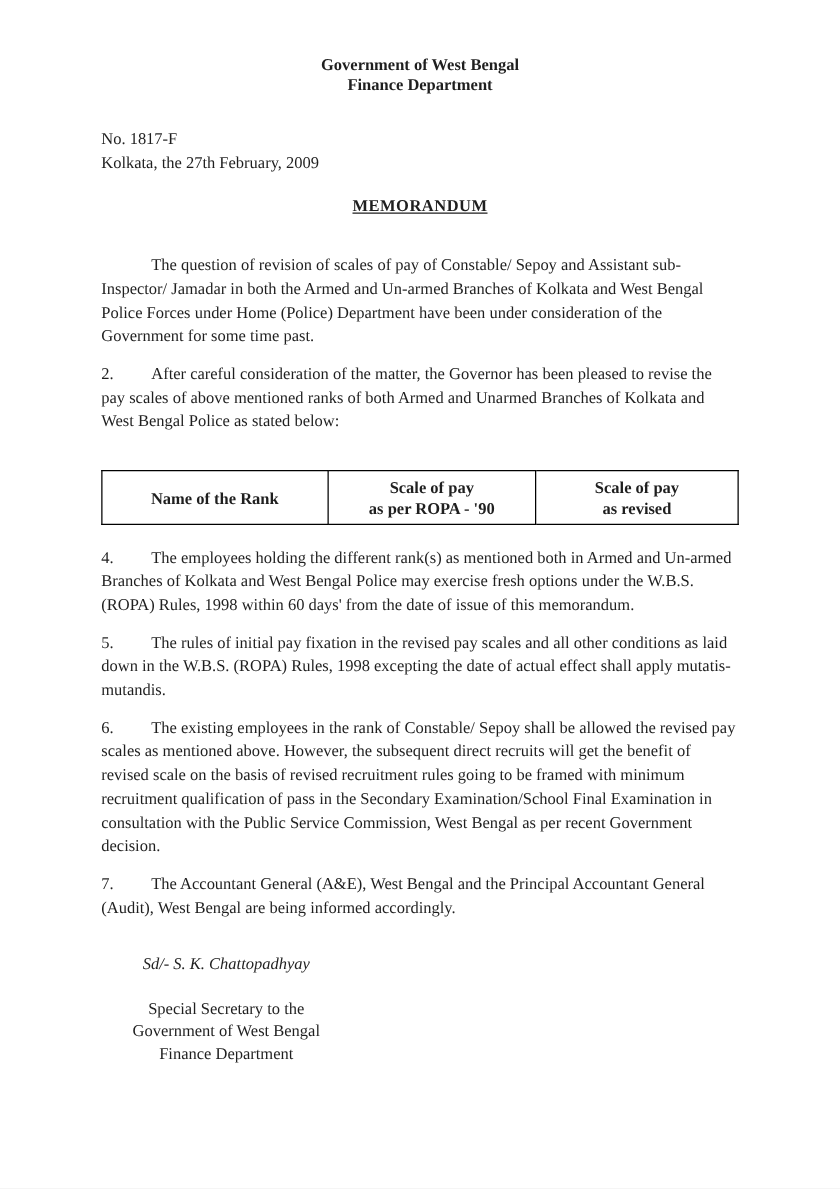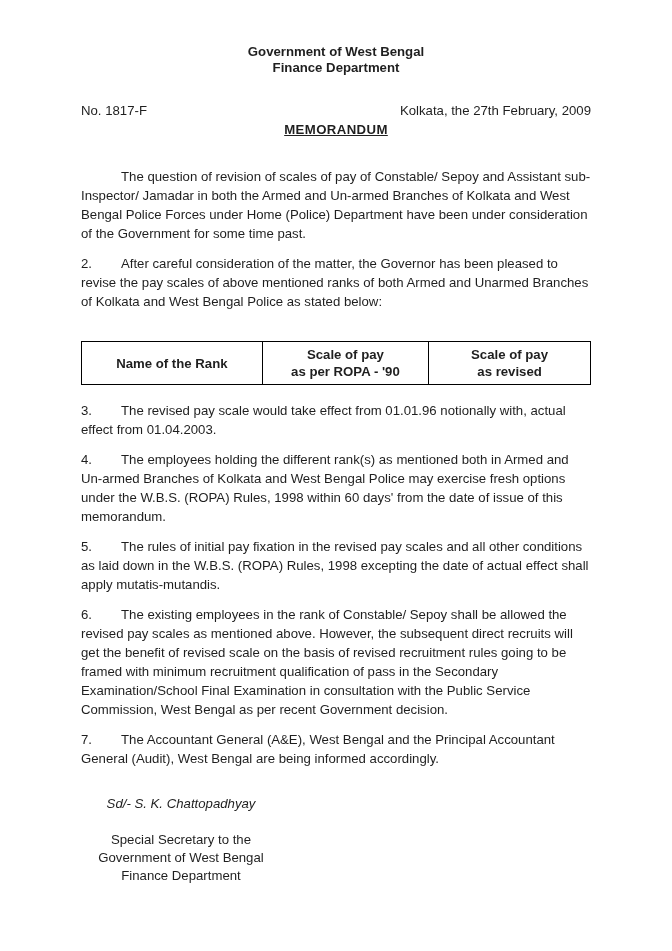--- a/index.html
+++ b/index.html
@@ -9,41 +9,43 @@
   }
   .page {
     position: relative;
     width: 672px;
     height: 951px;
     box-sizing: border-box;
     margin: 0 auto;
     padding: 44px 81px 0 81px;
     background: #ffffff;
     outline: 1px solid #c9c9c9;
-    font-family: Liberation Sans, sans-serif;
+    font-family: Liberation Serif, serif;
     font-size: 13.2px;
     line-height: 19px;
     color: #1f1f1f;
     overflow: hidden;
   }
   .letterhead {
     text-align: center;
     font-weight: bold;
     line-height: 16px;
   }
   .ref-line {
     display: flex;
     justify-content: space-between;
     margin-top: 25px;
+    flex-direction: column;
   }
   .memo-title {
     text-align: center;
     font-weight: bold;
     text-decoration: underline;
     letter-spacing: 0.4px;
+    margin-top: 16px;
   }
   .para {
     margin: 0 0 11px 0;
     text-align: left;
   }
   .para:first-of-type {
     margin-top: 28px;
   }
   .pnum {
     display: inline-block;
@@ -126,21 +128,20 @@
         <th>
             <div>Scale of pay</div>
             <div>as revised</div>
           </th>
       </tr>
     </thead>
     <tbody>
     </tbody>
   </table>
 
-  <p class="para"><span class="pnum">3.</span><span>The revised pay scale would take effect from 01.01.96 notionally with, actual effect from 01.04.2003.</span></p>
 
   <p class="para"><span class="pnum">4.</span><span>The employees holding the different rank(s) as mentioned both in Armed and Un-armed Branches of Kolkata and West Bengal Police may exercise fresh options under the W.B.S. (ROPA) Rules, 1998 within 60 days' from the date of issue of this memorandum.</span></p>
 
   <p class="para"><span class="pnum">5.</span><span>The rules of initial pay fixation in the revised pay scales and all other conditions as laid down in the W.B.S. (ROPA) Rules, 1998 excepting the date of actual effect shall apply mutatis-mutandis.</span></p>
 
   <p class="para"><span class="pnum">6.</span><span>The existing employees in the rank of Constable/ Sepoy shall be allowed the revised pay scales as mentioned above. However, the subsequent direct recruits will get the benefit of revised scale on the basis of revised recruitment rules going to be framed with minimum recruitment qualification of pass in the Secondary Examination/School Final Examination in consultation with the Public Service Commission, West Bengal as per recent Government decision.</span></p>
 
   <p class="para"><span class="pnum">7.</span><span>The Accountant General (A&amp;E), West Bengal and the Principal Accountant General (Audit), West Bengal are being informed accordingly.</span></p>
 
   <div class="sig-area">

